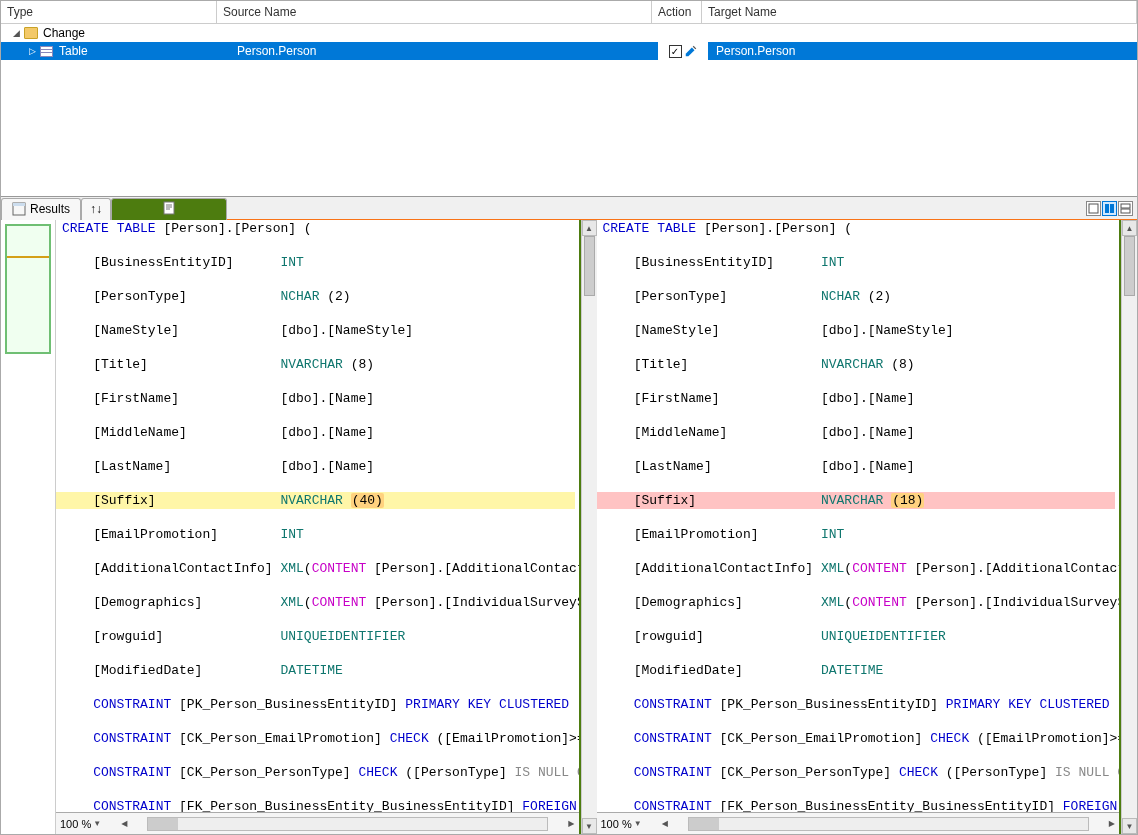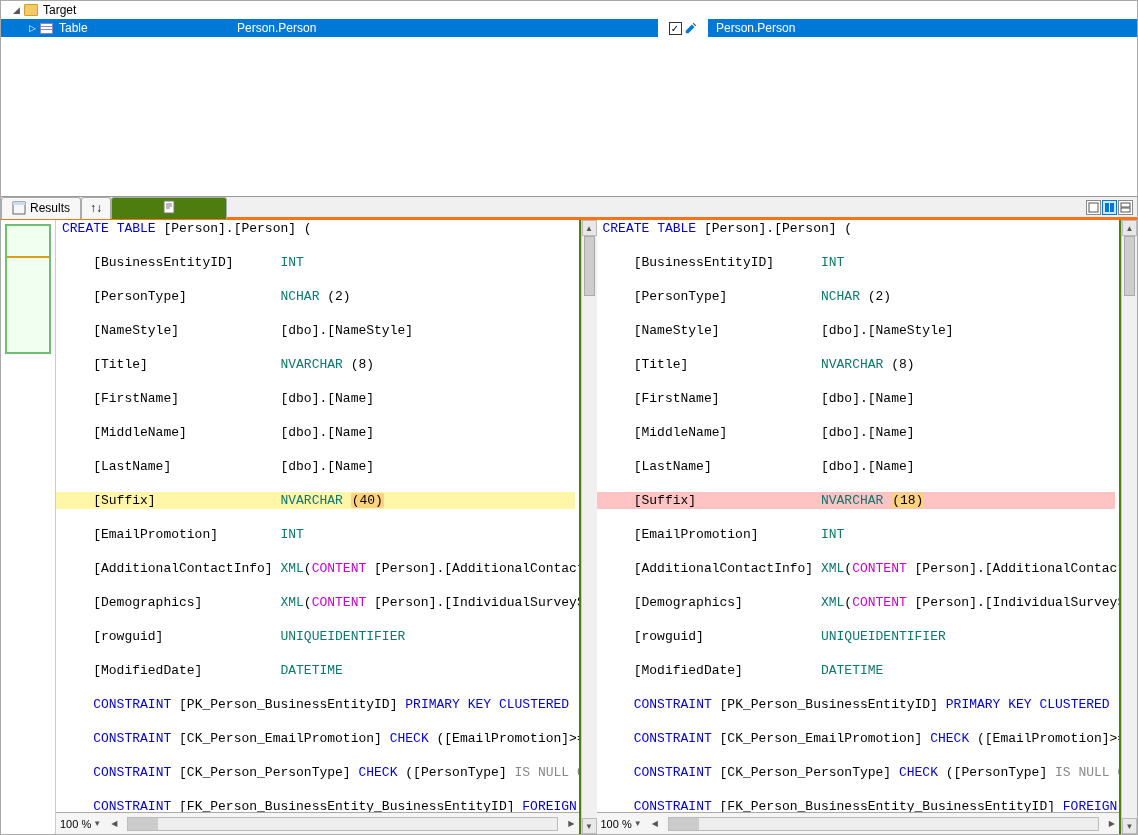--- a/index.html
+++ b/index.html
@@ -27,21 +27,21 @@
 .folder-ico { width: 14px; height: 12px; background: #f3c969; border: 1px solid #c9a227; margin-right: 3px; border-radius: 1px; }
 .table-ico { width: 13px; height: 11px; background: #fff; border: 1px solid #88b; display: inline-block; margin-right: 4px; position:relative; }
 .table-ico::before { content:""; position:absolute; top:2px; left:0; right:0; height:1px; background:#88b; }
 .table-ico::after { content:""; position:absolute; top:5px; left:0; right:0; height:1px; background:#88b; }
 .chk { width: 13px; height: 13px; background: #fff; border: 1px solid #333; display:inline-flex; align-items:center; justify-content:center; font-size:10px; color:#000; }
 .pencil { width: 14px; height: 14px; display:inline-block; }
 .pencil svg { width:14px; height:14px; }
 .tree-row.table .cell-action { background:#fff; color:#000; }
 
 
-.tabs-bar { display: flex; align-items: center; background: #f0f0f0; border-bottom: 3px solid #f97316; height: 23px; position: relative; }
+.tabs-bar { display: flex; align-items: center; background: #f0f0f0; border-bottom: 1px solid #f97316; height: 23px; position: relative; }
 .tab { display: flex; align-items: center; gap: 4px; padding: 2px 10px; border: 1px solid #aaa; border-bottom: none; background: #f7f7f7; height: 22px; margin-top: 1px; border-radius: 3px 3px 0 0; cursor: pointer; }
 .tab.active { background: #4d7c0f; flex-direction: column; }
 .tab .ico { width: 14px; height: 14px; }
 .tabs-right { margin-left: auto; display: flex; gap: 1px; padding-right: 4px; }
 .view-btn { width: 15px; height: 15px; border: 1px solid #888; background: #fff; display:inline-flex; align-items:center; justify-content:center; font-size:9px; cursor:pointer; }
 .view-btn.active { background: #cfe8ff; border-color:#0078d7; }
 
 
 .diff-area { flex: 1; display: flex; flex-direction: column; overflow: hidden; }
 .diff-body { flex: 1; display: flex; overflow: hidden; }
@@ -54,43 +54,49 @@
 .code-scroll { flex: 1; overflow: auto; background: #fff; }
 .code { font-family: Consolas, "Courier New", monospace; font-size: 13px; line-height: 17px; white-space: pre; padding: 0 4px 0 0; }
 .ln { display: block; padding-left: 6px; }
 .hl-y { background: #fff6a8; }
 .hl-r { background: #ffc3c3; }
 .kw { color: #0000cc; }
 .ty { color: #0f766e; }
 .fn { color: #c700c7; text-align: center; }
 .paren-y { background: #ffd27f; border-radius:2px; padding:0 1px; }
 .gray { color: #888; }
-.status { display:flex; align-items:center; height:22px; border-top:1px solid #aaa; background:#f5f5f5; font-size:11px; padding:0 4px; gap:10px; }
+.status { display:flex; align-items:center; height:22px; border-top:1px solid #aaa; background:#f5f5f5; font-size:11px; padding:0 4px; gap:20px; }
 .status .pct { display:flex; align-items:center; gap:2px; }
 .status .sb { flex:1; height:14px; border:1px solid #bbb; background:#eee; position:relative; }
 .status .sb .thumb { position:absolute; left:0; top:0; bottom:0; width:30px; background:#ccc; }
 .arrow { font-size:8px; color:#555; }
 
 
 .vscroll { width:16px; background:#f0f0f0; border-left:1px solid #ccc; display:flex; flex-direction:column; }
 .vscroll .btn { height:16px; border:1px solid #bbb; background:#e8e8e8; display:flex; align-items:center; justify-content:center; font-size:8px; color:#555; }
 .vscroll .track { flex:1; position:relative; }
 .vscroll .thumb { position:absolute; left:2px; right:2px; top:0; height:60px; background:#cdcdcd; border:1px solid #aaa; }
 </style>
 </head>
 <body>
 
 <div class="app">
 
   <div class="top-pane">
+    <div class="tree-header">
+      <div class="col col-type">Type</div>
+      <div class="col col-source">Source Name</div>
+      <div class="col col-action">Action</div>
+      <div class="col col-target">Target Name</div>
+    </div>
     <div class="tree-row change">
       <div class="cell cell-type">
         <span class="expander">◢</span>
         <span class="folder-ico"></span>
-        <span>Target</span>
+        <span>Change</span>
       </div>
       <div class="cell cell-source"></div>
       <div class="cell cell-action"></div>
       <div class="cell cell-target"></div>
     </div>
     <div class="tree-row table">
       <div class="cell cell-type">
         <span class="expander">▷</span>
         <span class="table-ico"></span>
         <span>Table</span>

